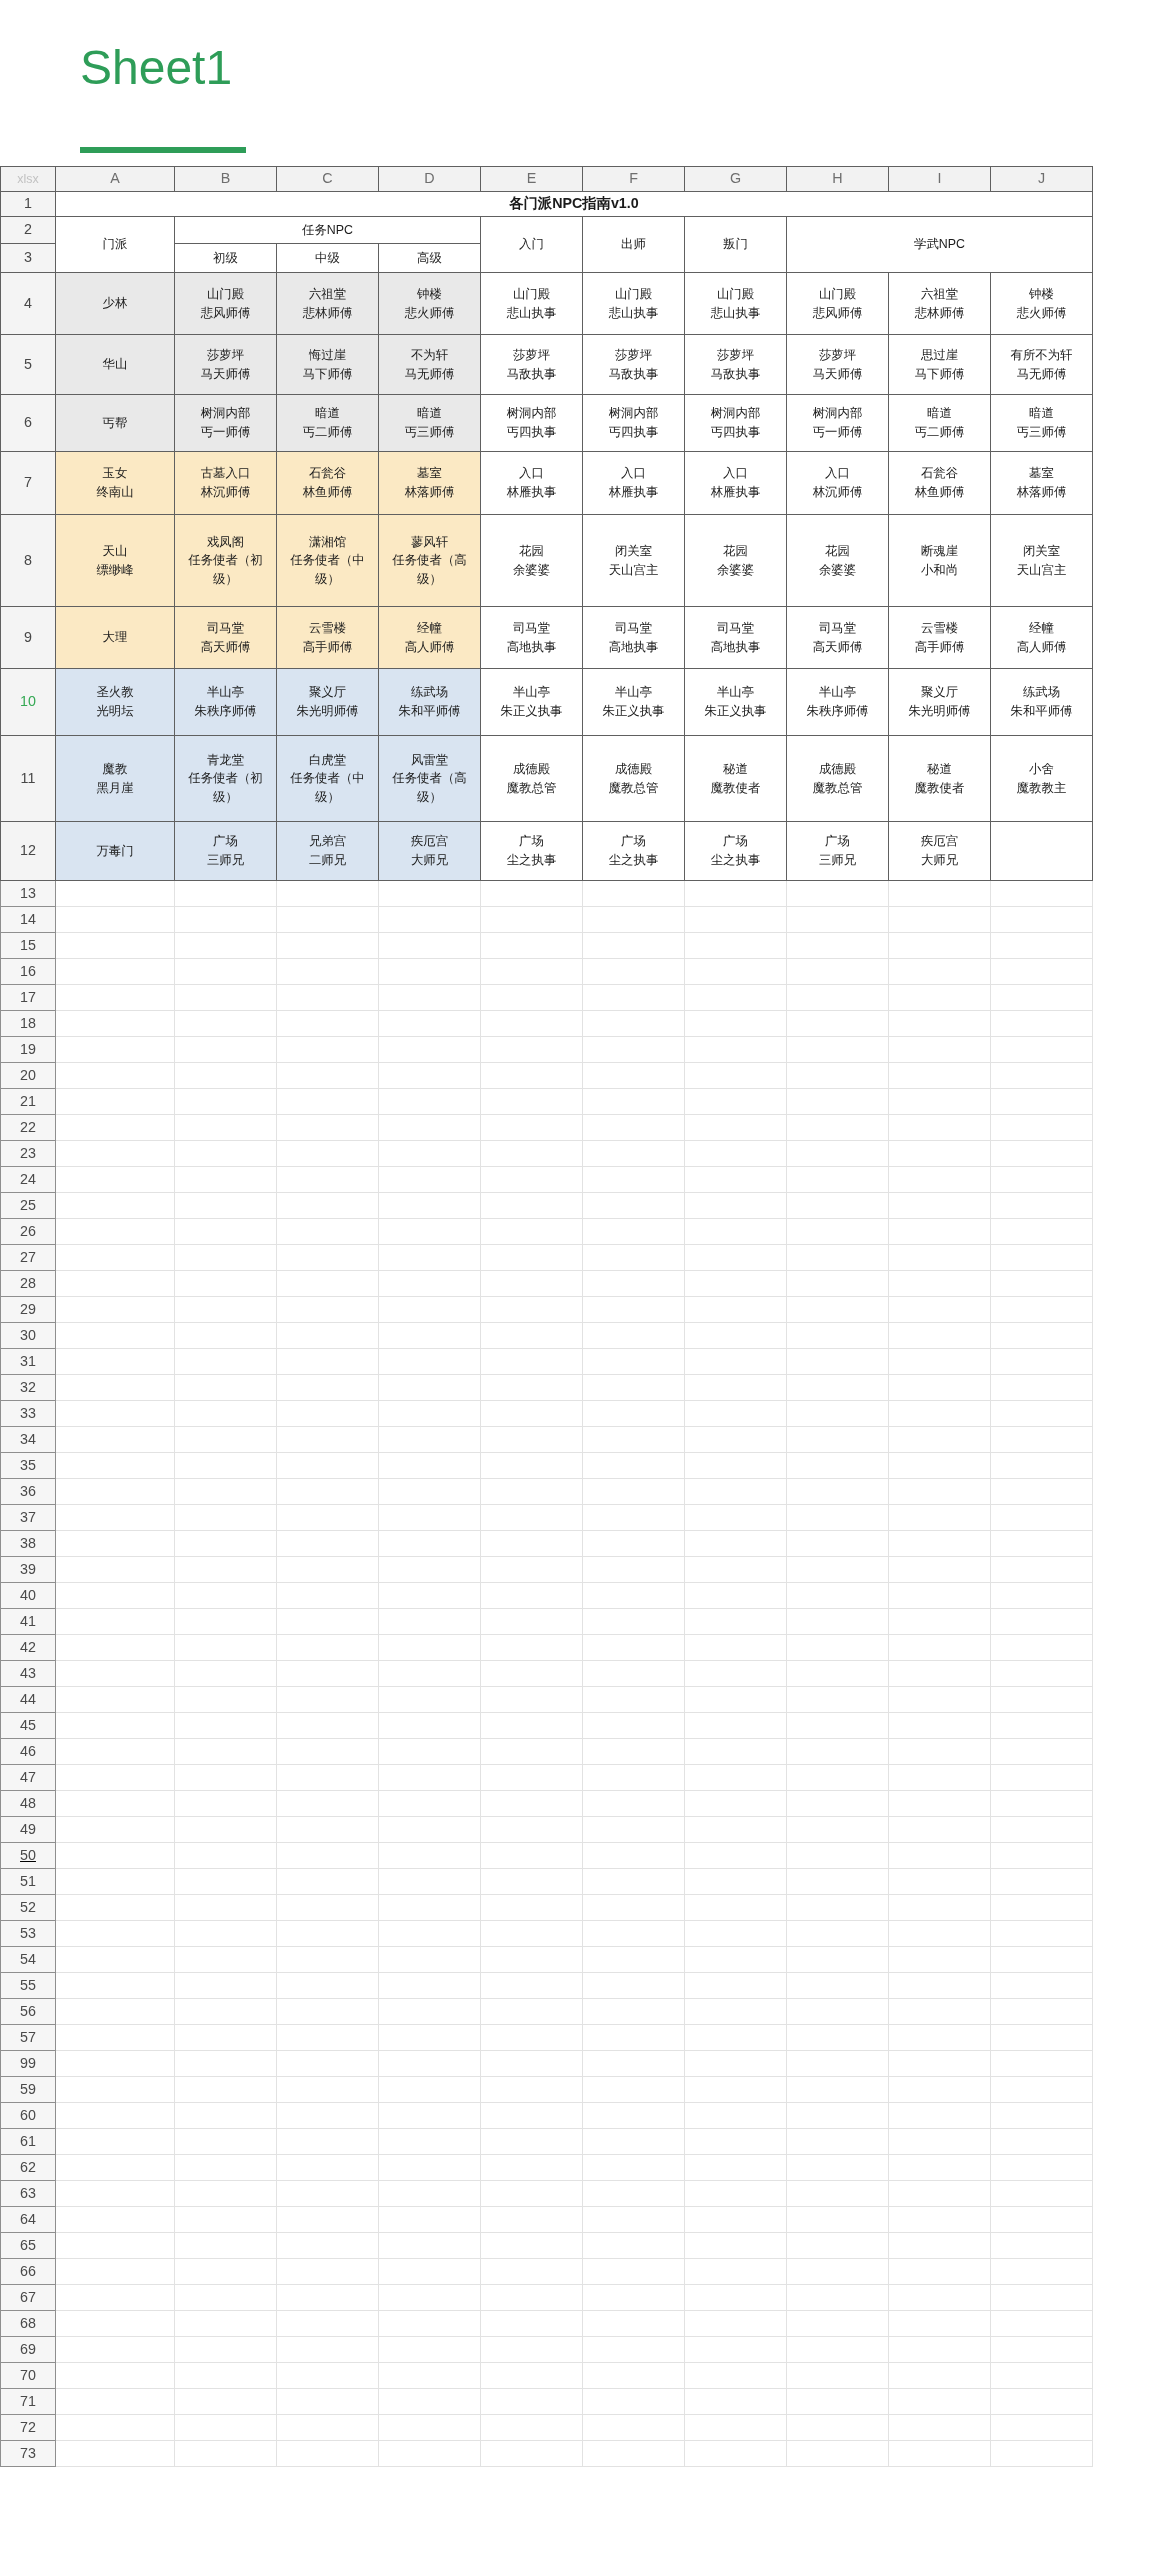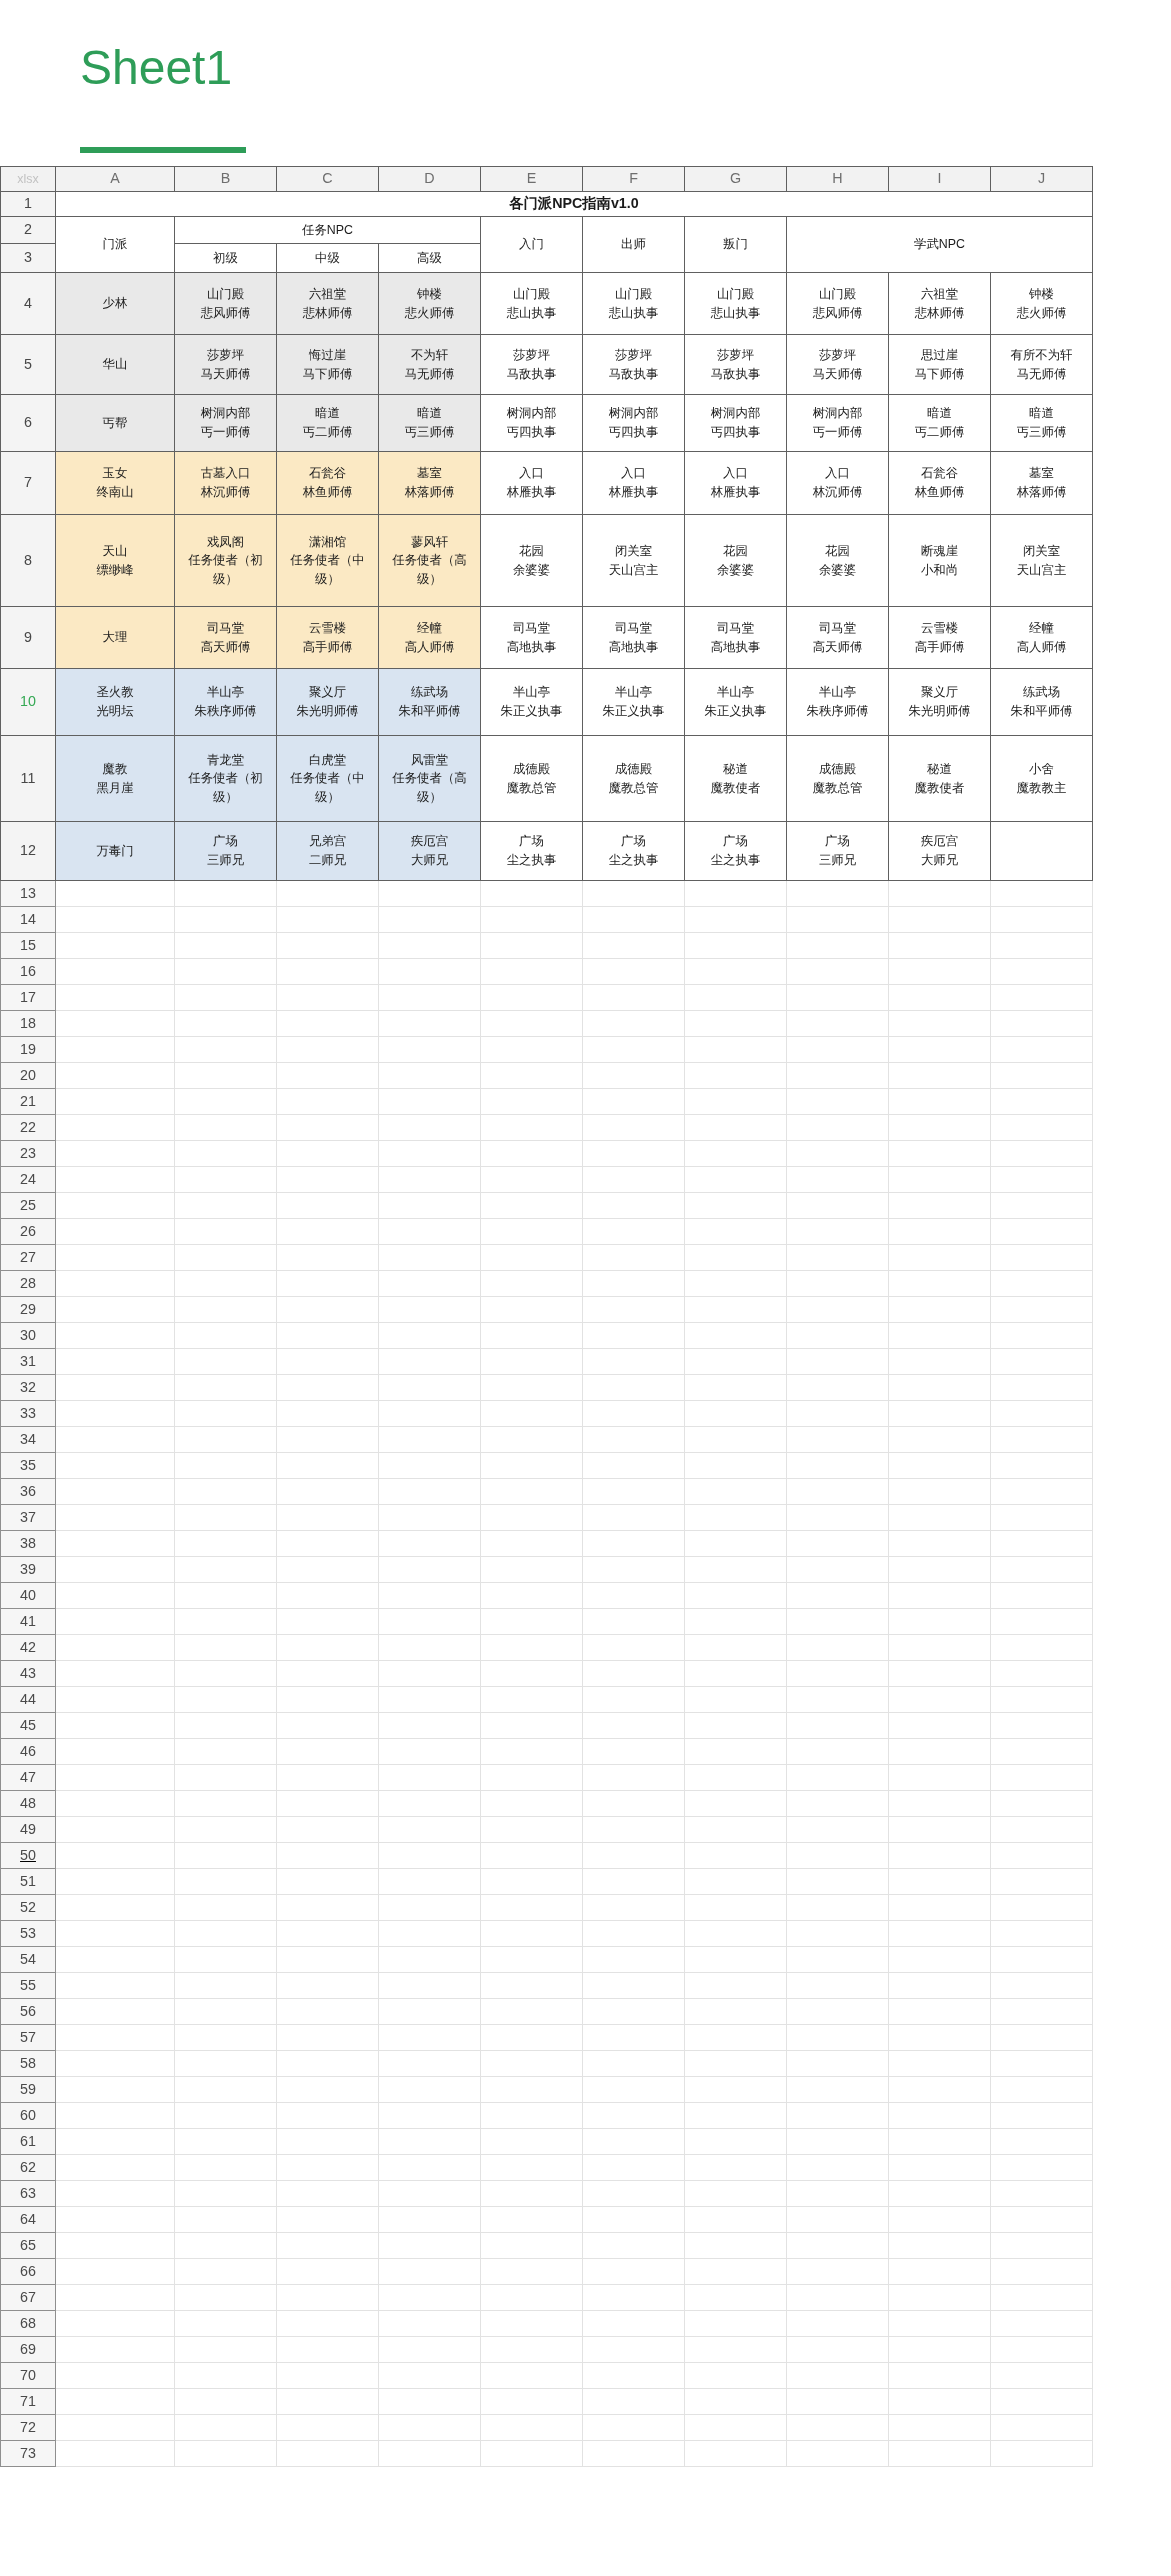--- a/index.html
+++ b/index.html
@@ -863,21 +863,21 @@
           <td class="e-cell"></td>
           <td class="e-cell"></td>
           <td class="e-cell"></td>
           <td class="e-cell"></td>
           <td class="e-cell"></td>
           <td class="e-cell"></td>
           <td class="e-cell"></td>
           <td class="e-cell"></td>
         </tr>
         <tr class="empty-row" style="height: 26px;">
-          <td class="num-e">58</td>
+          <td class="num-e">99</td>
           <td class="e-cell"></td>
           <td class="e-cell"></td>
           <td class="e-cell"></td>
           <td class="e-cell"></td>
           <td class="e-cell"></td>
           <td class="e-cell"></td>
           <td class="e-cell"></td>
           <td class="e-cell"></td>
           <td class="e-cell"></td>
           <td class="e-cell"></td>

